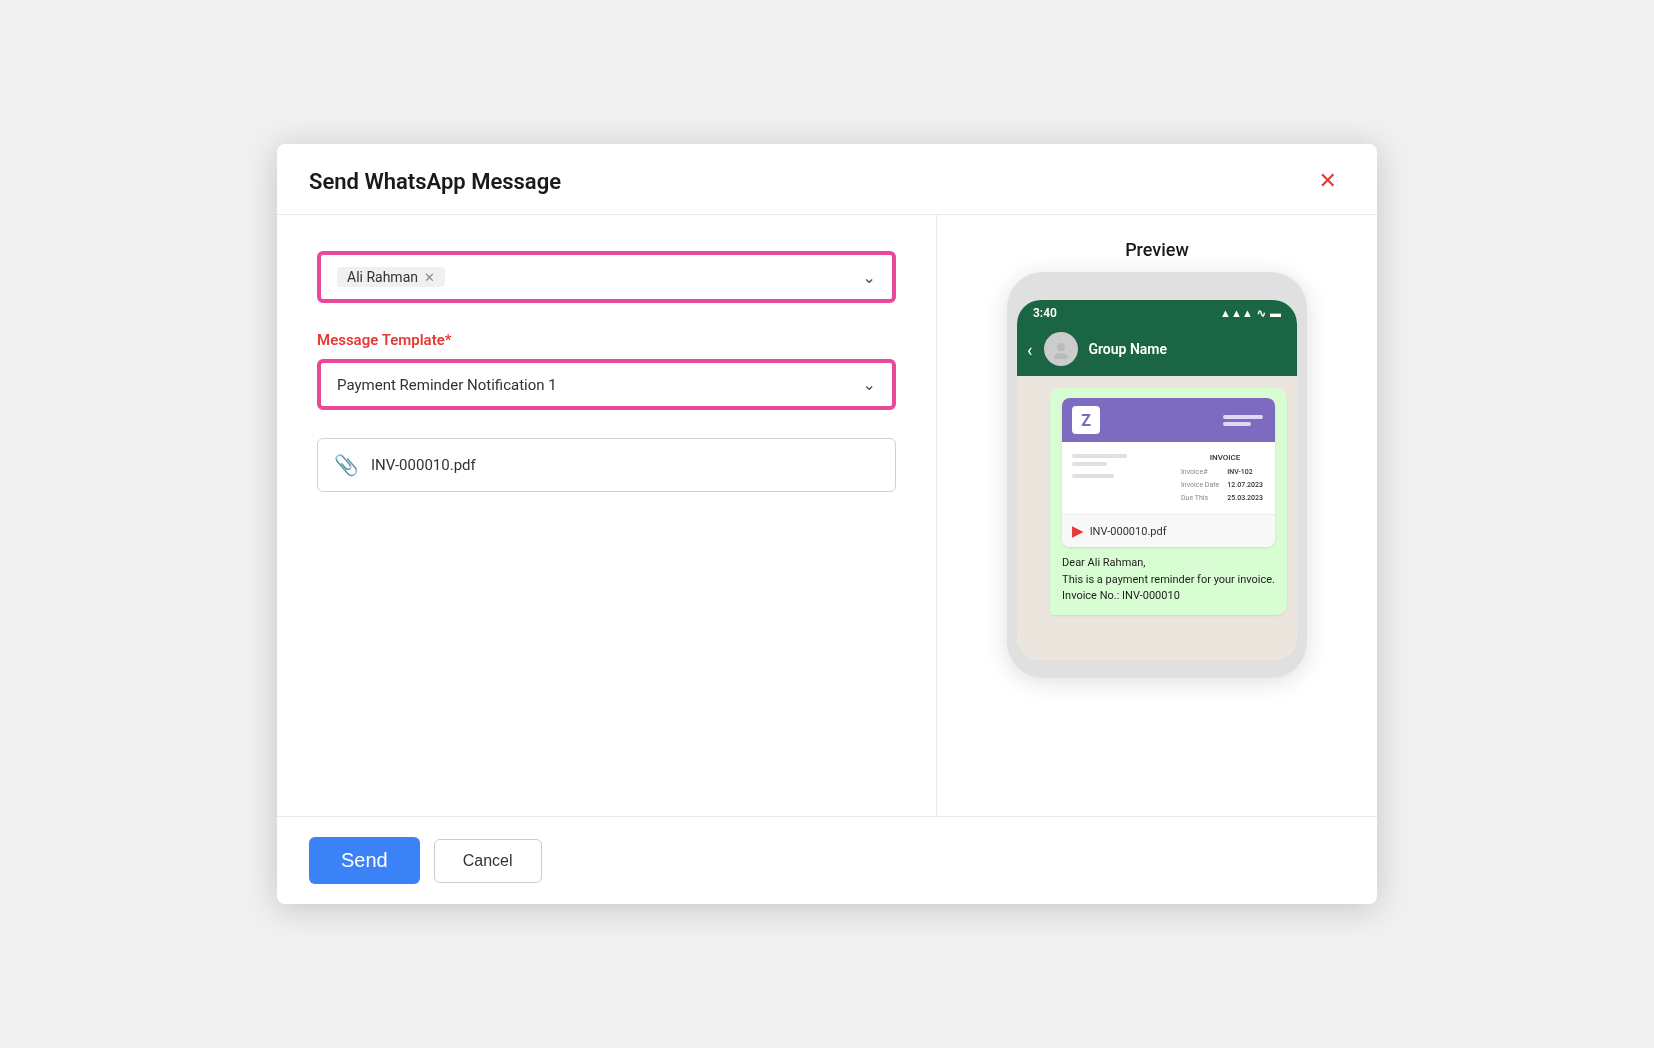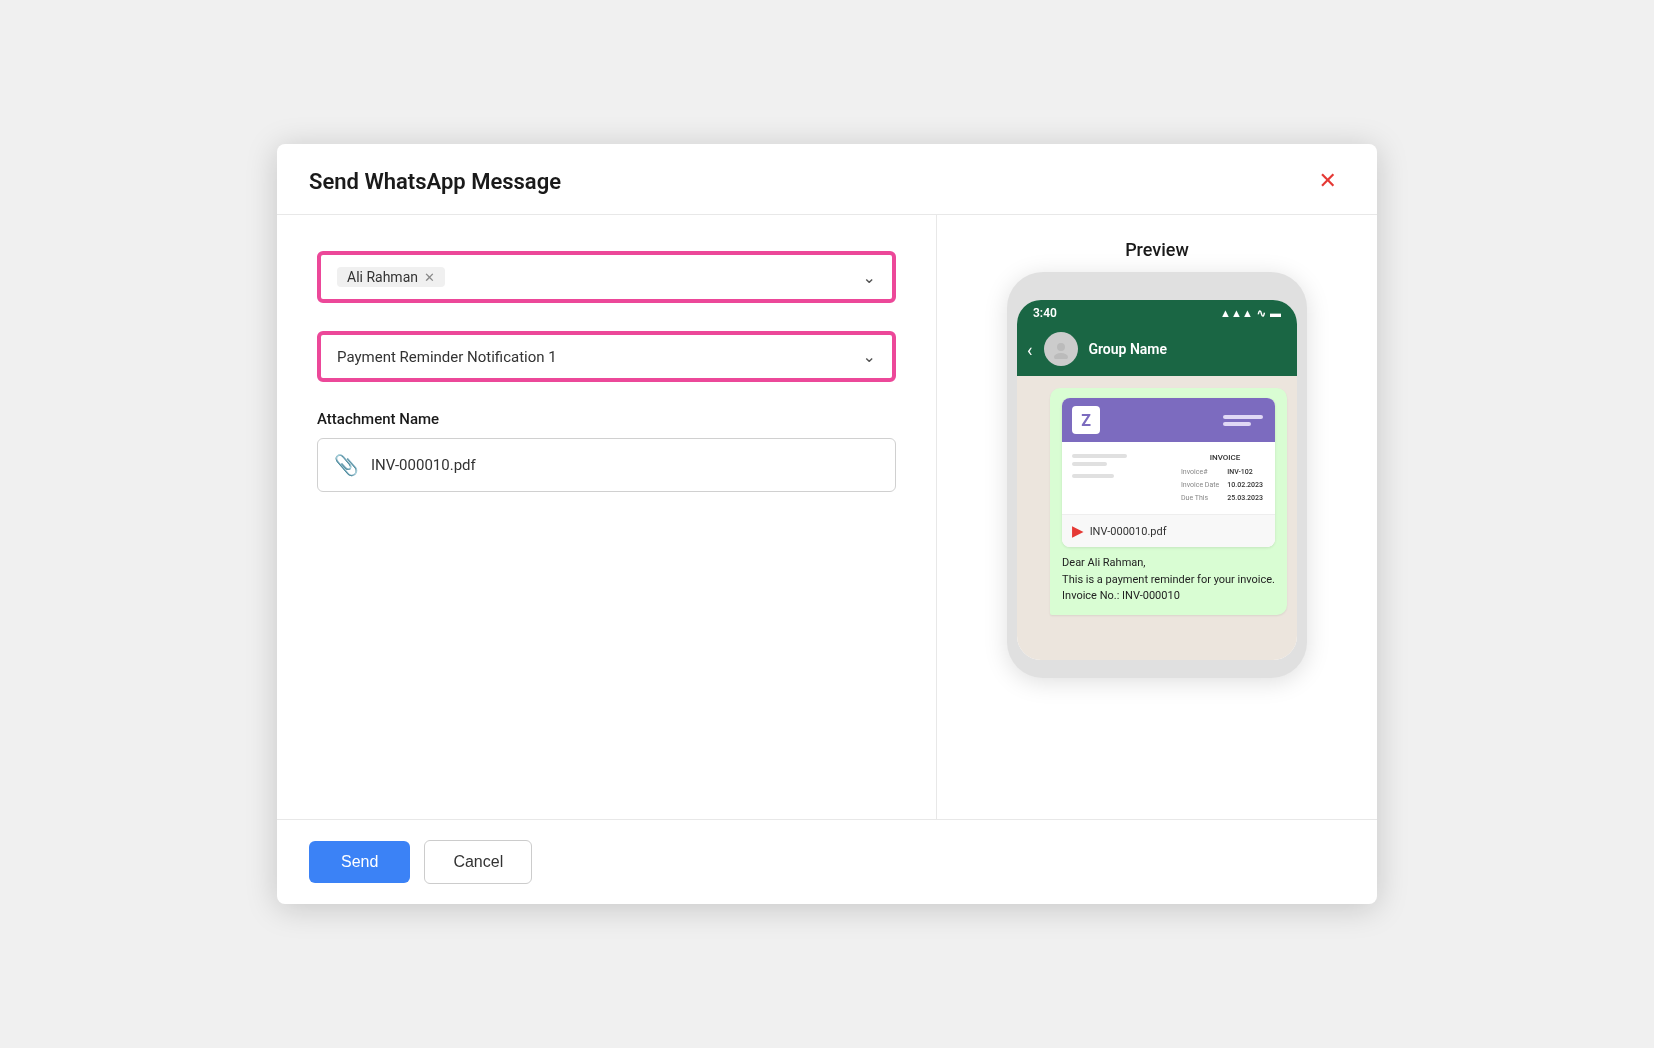--- a/index.html
+++ b/index.html
@@ -320,21 +320,21 @@
       display: flex;
       gap: 14px;
       align-items: center;
     }
     .btn-send {
       background: #3b82f6;
       color: #fff;
       border: none;
       border-radius: 6px;
       padding: 12px 32px;
-      font-size: 16px;
+      font-size: 20px;
       font-weight: 500;
       cursor: pointer;
     }
     .btn-cancel {
       background: #fff;
       color: #333;
       border: 1px solid #ccc;
       border-radius: 6px;
       padding: 12px 28px;
       font-size: 16px;
@@ -370,28 +370,28 @@
             <span class="tag">
               <span>Ali Rahman</span>
               <span class="tag-x">✕</span>
             </span>
           </div>
           <span class="chevron-icon">⌄</span>
         </div>
       </div>
 
       <div class="field-group">
+        <div class="field-label">Message Template*</div>
         <div class="select-field">
           <span style="font-size:15px;color:#333;">Payment Reminder Notification 1</span>
           <span class="chevron-icon">⌄</span>
         </div>
       </div>
 
       <div class="field-group">
-        <div class="field-label-black">Attachment Name</div>
         <div class="text-field">
           <span class="attachment-icon">📎</span>
           <span class="filename">INV-000010.pdf</span>
         </div>
       </div>
 
     </div>
 
     <div class="right-panel">
       <div class="preview-title">Preview</div>
@@ -441,21 +441,21 @@
                     <tbody>
                         <tr>
                           <td colspan="2" class="invoice-table-title">INVOICE</td>
                         </tr>
                     <tr>
                       <td>Invoice#</td>
                       <td>INV-102</td>
                     </tr>
                     <tr>
                       <td>Invoice Date</td>
-                      <td>10.02.2023</td>
+                      <td>12.07.2023</td>
                     </tr>
                     <tr>
                       <td>Due This</td>
                       <td>25.03.2023</td>
                     </tr>
                   </tbody>
                     </table>
                 </div>
                 <div class="pdf-row">
                   <span class="pdf-icon">▶</span>

